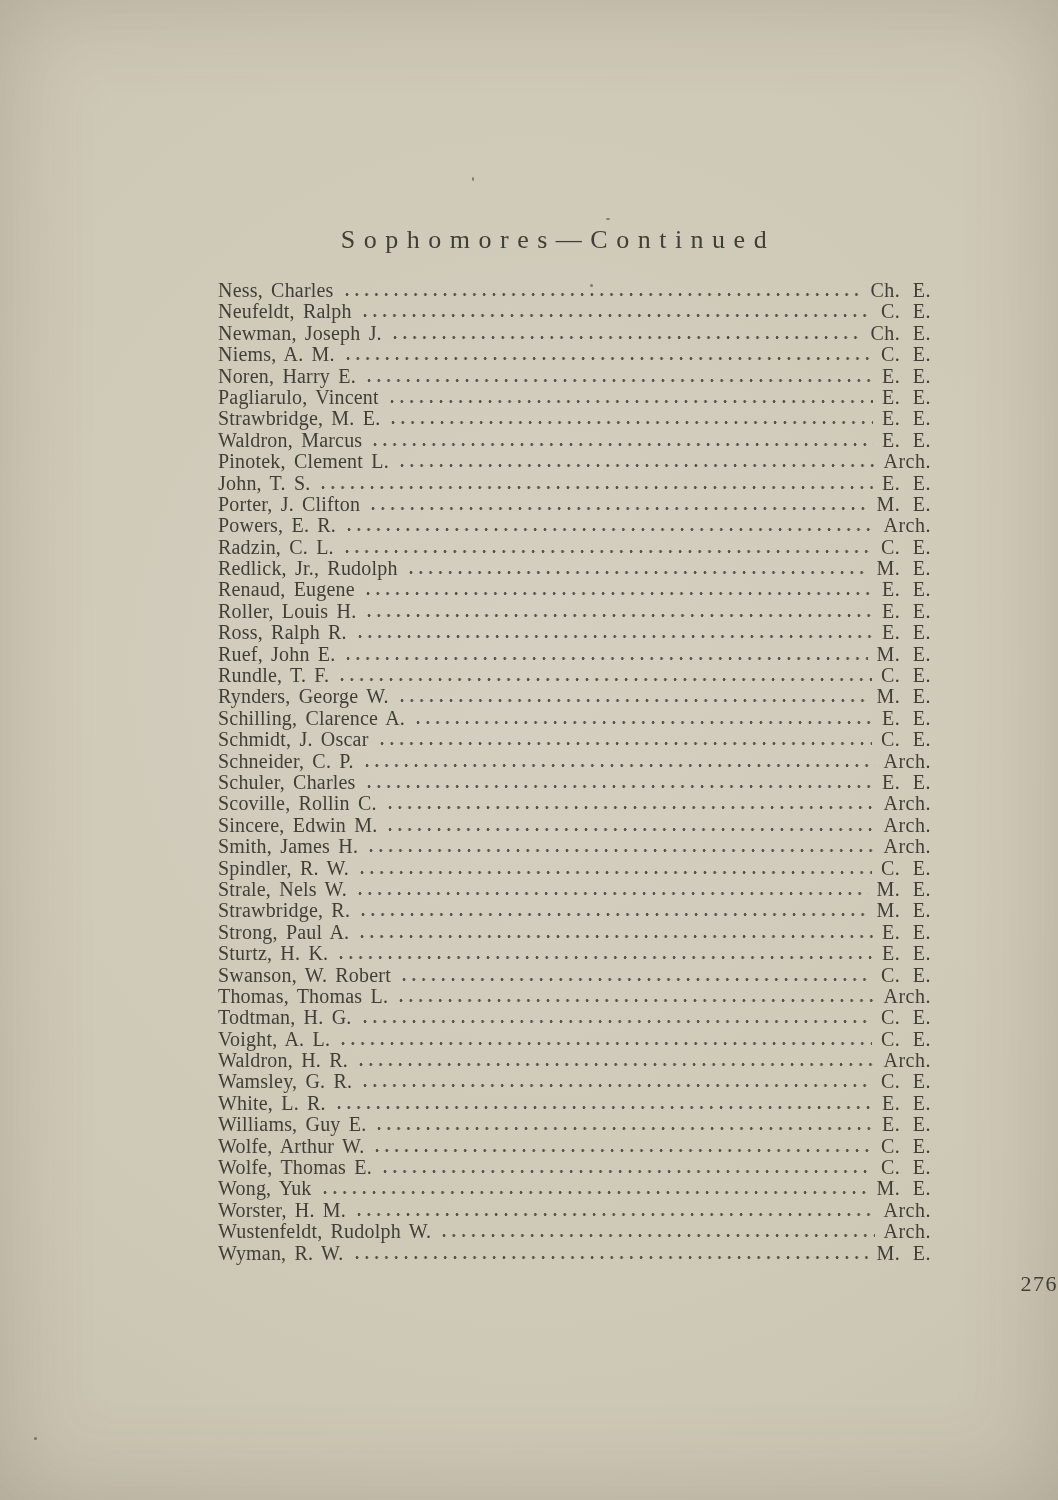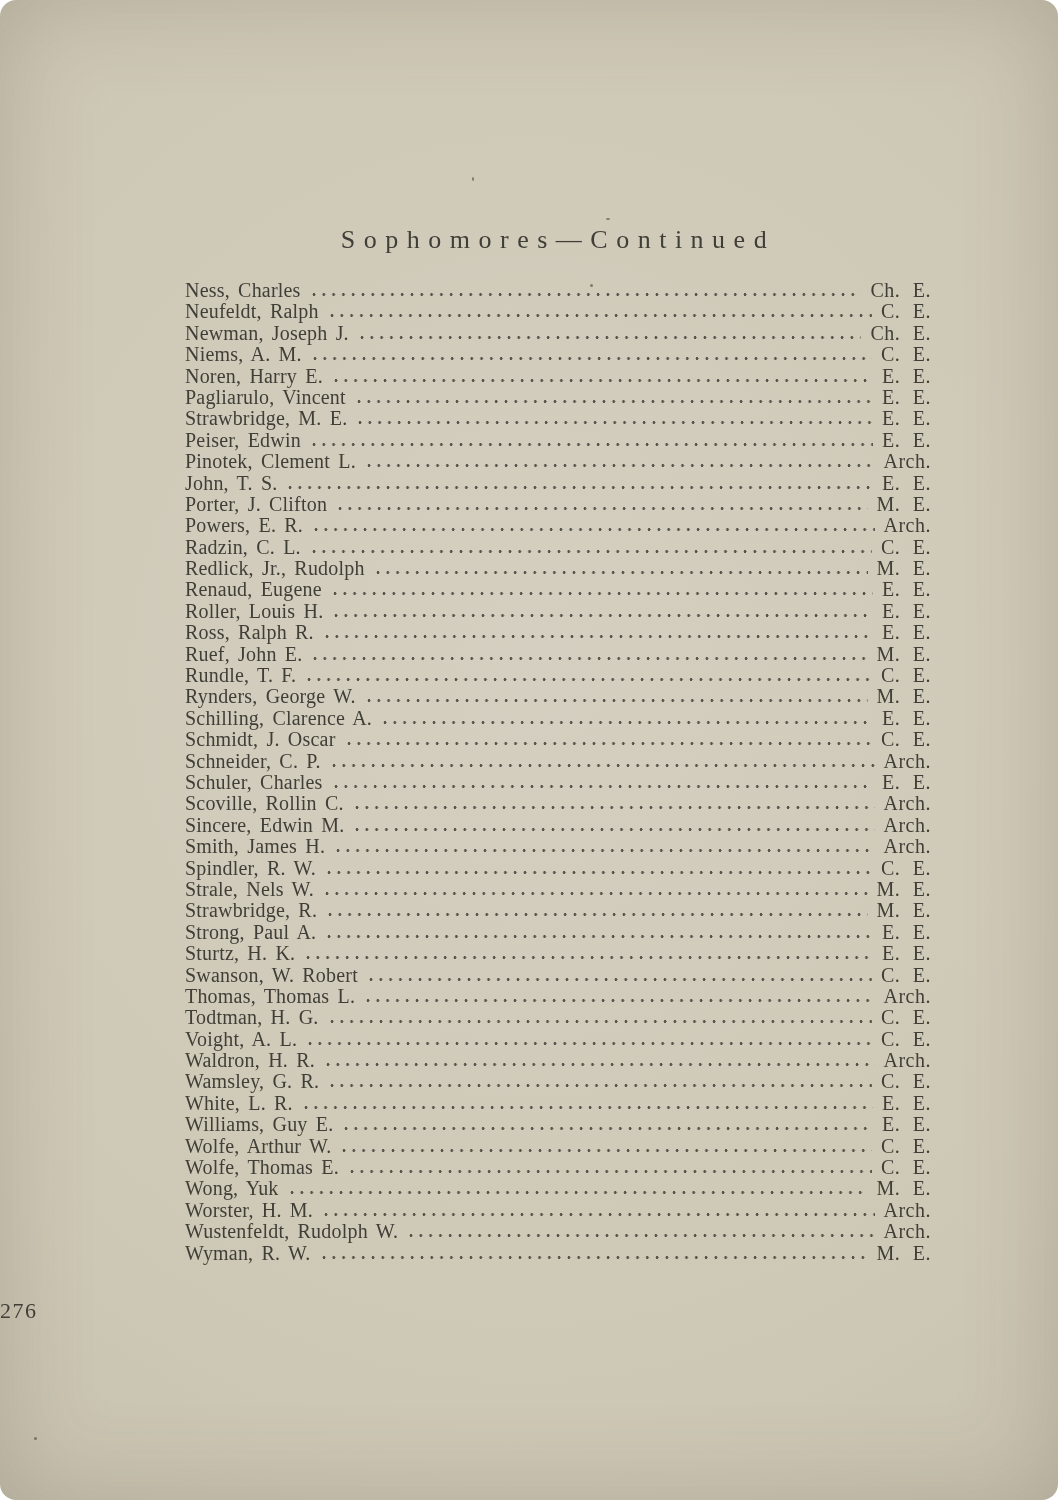--- a/index.html
+++ b/index.html
@@ -11,21 +11,20 @@
   .sheet {
     position: relative;
     width: 1058px; height: 1500px;
     background:
       radial-gradient(ellipse 120% 90% at 50% 45%,
         rgba(214,208,194,0.9) 0%,
         rgba(205,199,181,0.9) 55%,
         rgba(188,182,164,0.9) 100%),
       linear-gradient(90deg, #c6c0ae 0%, #cfc9b7 8%, #cfc9b7 92%, #c3bdab 100%);
     box-shadow: inset 0 0 90px rgba(110,100,80,0.25);
-    border-radius: 16px;
   }
   .content {
     position: absolute;
     left: 185px; top: 0;
     width: 746px;
   }
   .title {
     margin-top: 224px;
     text-align: center;
     font-size: 26px;
@@ -40,39 +39,40 @@
     align-items: flex-start;
     height: 21.4px;
     font-size: 20px;
     line-height: 21.4px;
     color: var(--ink, #44433a);
   }
   .name {
     white-space: nowrap;
     word-spacing: 3px;
     letter-spacing: 0.2px;
+    margin-left: 33px;
   }
   .leader {
     flex: 1 1 auto;
     height: 21.4px;
     margin: 0 9px 0 11px;
     background-image: radial-gradient(circle at 2px 15px, var(--dot, #55544a) 1.35px, rgba(0,0,0,0) 1.6px);
     background-size: 9.8px 21.4px;
     background-repeat: repeat-x;
   }
   .degree {
     white-space: nowrap;
     word-spacing: 7px;
     letter-spacing: 0.5px;
   }
   .page-number {
     position: absolute;
-    left: 0; top: 1298px;
+    left: 0; top: 1271px;
     width: 100%;
-    text-align: left;
+    text-align: right;
     font-size: 22px;
     letter-spacing: 1.5px;
     color: var(--ink, #3f3e36);
   }
   .speck { position: absolute; background: rgba(60,55,40,0.55); border-radius: 50%; }
 </style>
 </head>
 <body>
 
 <div class="sheet">
@@ -115,21 +115,21 @@
     <span class="degree">E. E.</span>
   </div>
 
   <div class="row">
     <span class="name">Strawbridge, M. E.</span>
     <span class="leader"></span>
     <span class="degree">E. E.</span>
   </div>
 
   <div class="row">
-    <span class="name">Peiser, Edwin</span>
+    <span class="name">Waldron, Marcus</span>
     <span class="leader"></span>
     <span class="degree">E. E.</span>
   </div>
 
   <div class="row">
     <span class="name">Pinotek, Clement L.</span>
     <span class="leader"></span>
     <span class="degree">Arch.</span>
   </div>
 

